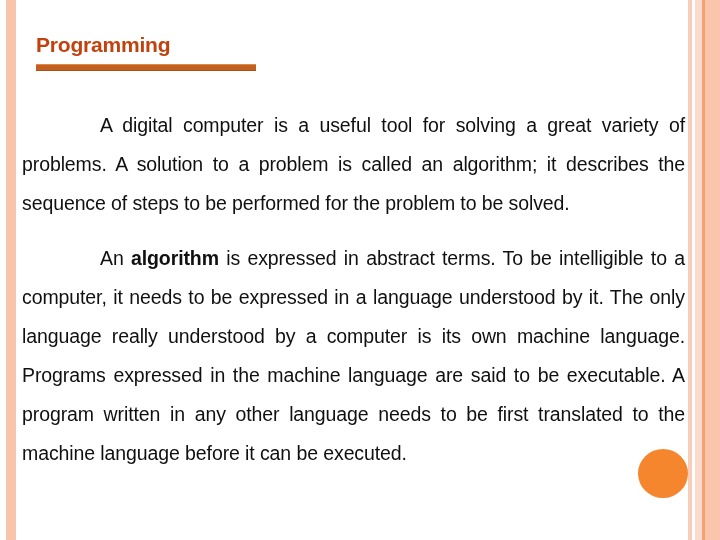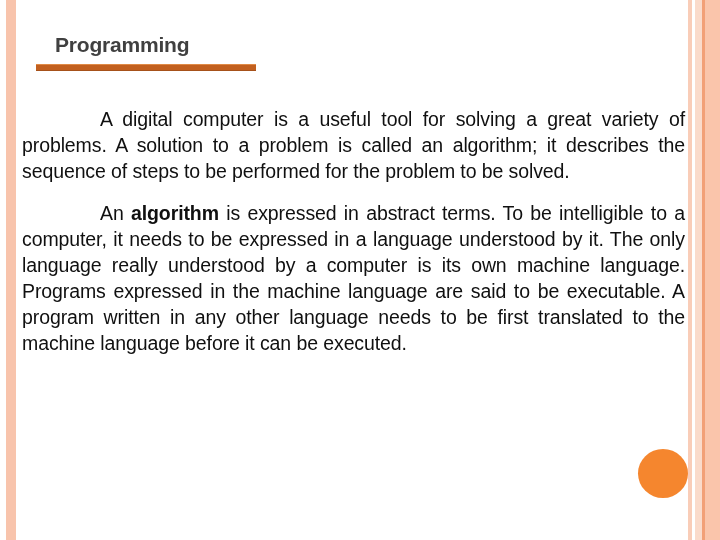--- a/index.html
+++ b/index.html
@@ -32,24 +32,23 @@
   .stripe-r4          { left: 702px; width: 3px;   background: #f2a077; }
   .stripe-r5          { left: 705px; width: 15px;  background: #fac5ab; }
 
   
   .title {
     position: absolute;
     left: 36px;
     top: 33px;
     font-size: 21px;
     font-weight: bold;
-    color: #404040;
+    color: #c2410c;
     letter-spacing: -0.2px;
     white-space: nowrap;
-    margin-left: 19px;
   }
   .title-rule {
     position: absolute;
     left: 36px;
     top: 64px;
     width: 220px;
     height: 7px;
     background: #c2601f;
     border-top: 1px solid #e08a46;
     border-bottom: 1px solid #a6511a;
@@ -59,21 +58,21 @@
   
   .body-block {
     position: absolute;
     left: 22px;
     top: 106px;
     width: 663px;
   }
   .para {
     margin: 0;
     font-size: 19.5px;
-    line-height: 26px;
+    line-height: 39px;
     color: #101010;
     text-align: justify;
     text-justify: inter-word;
     text-indent: 78px;
     letter-spacing: -0.1px;
   }
   .para + .para { margin-top: 16px; }
   .para b { font-weight: bold; }
 
   

